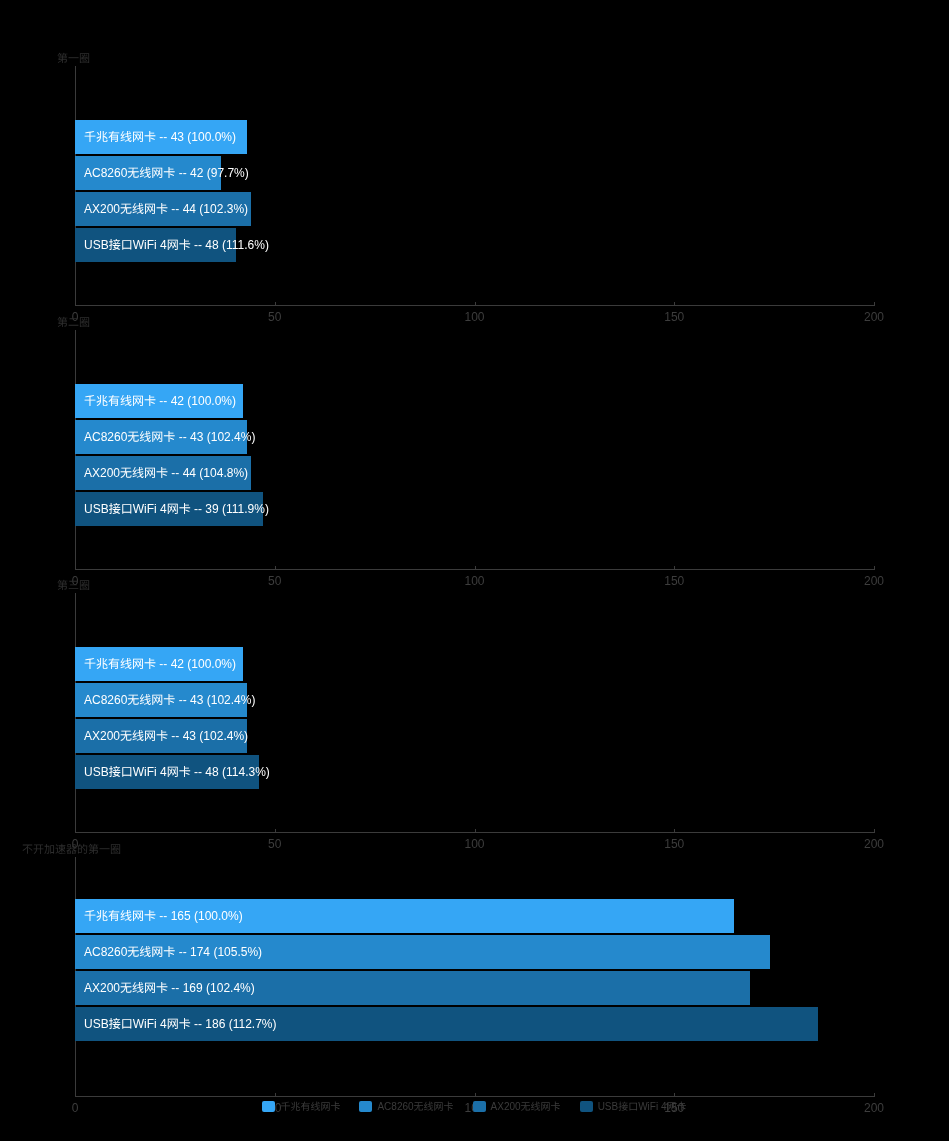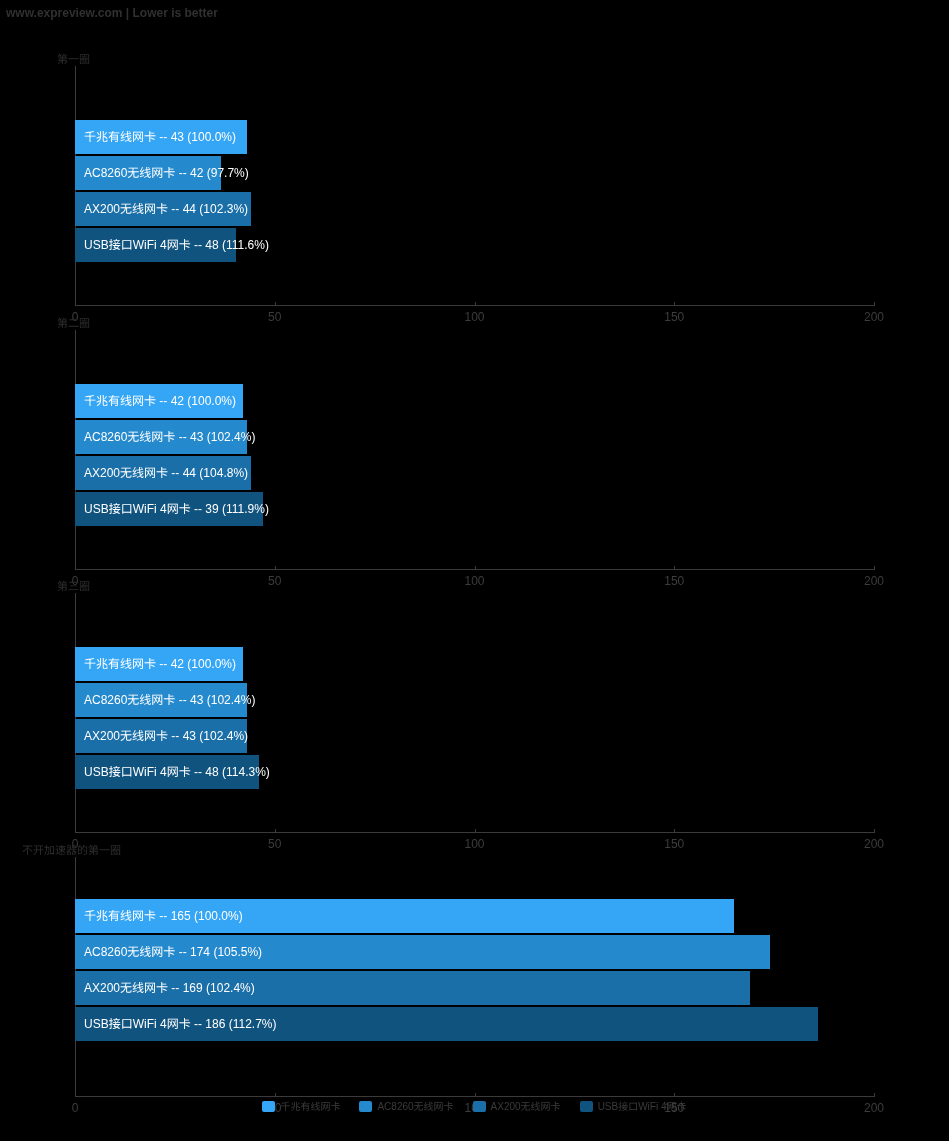--- a/index.html
+++ b/index.html
@@ -49,20 +49,21 @@
     width: 949px;
   }
   .chart-title {
     position: absolute;
     left: 57px;
     top: 0px;
     font-size: 11px;
     color: #2e2e2e;
     line-height: 14px;
     white-space: nowrap;
+    font-family: Liberation Mono, monospace;
   }
   .chart-title.wide {
     left: 22px;
   }
 
   .plot {
     position: absolute;
     left: 0;
     top: 14px;
     width: 949px;
@@ -153,21 +154,20 @@
     font-size: 10px;
     color: #3b3b3b;
     white-space: nowrap;
     line-height: 1;
   }
 </style>
 </head>
 <body>
 
 <div class="header">
-  <div class="header-sub">www.expreview.com | Lower is better</div>
 </div>
 
 <div id="charts-root">
     <div class="chart" style="top: 52px;">
       <div class="chart-title">第一圈</div>
       <div class="plot">
         <div class="yaxis" style="top: 0px; height: 239px;"></div>
         <div class="bars" style="top: 54px;">
           <div class="bar-row">
             <div class="bar" style="width: 171.785px; background: rgb(53, 166, 245);">

